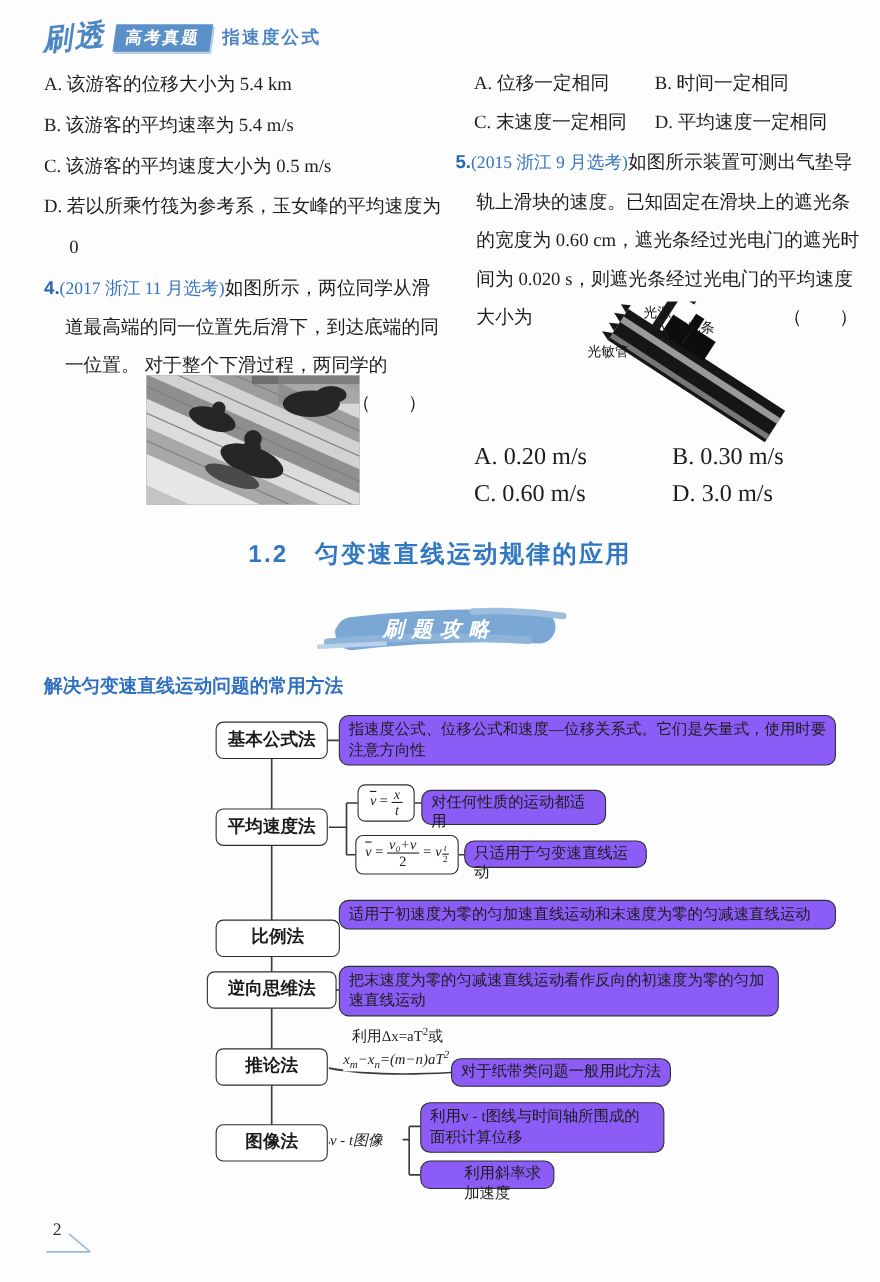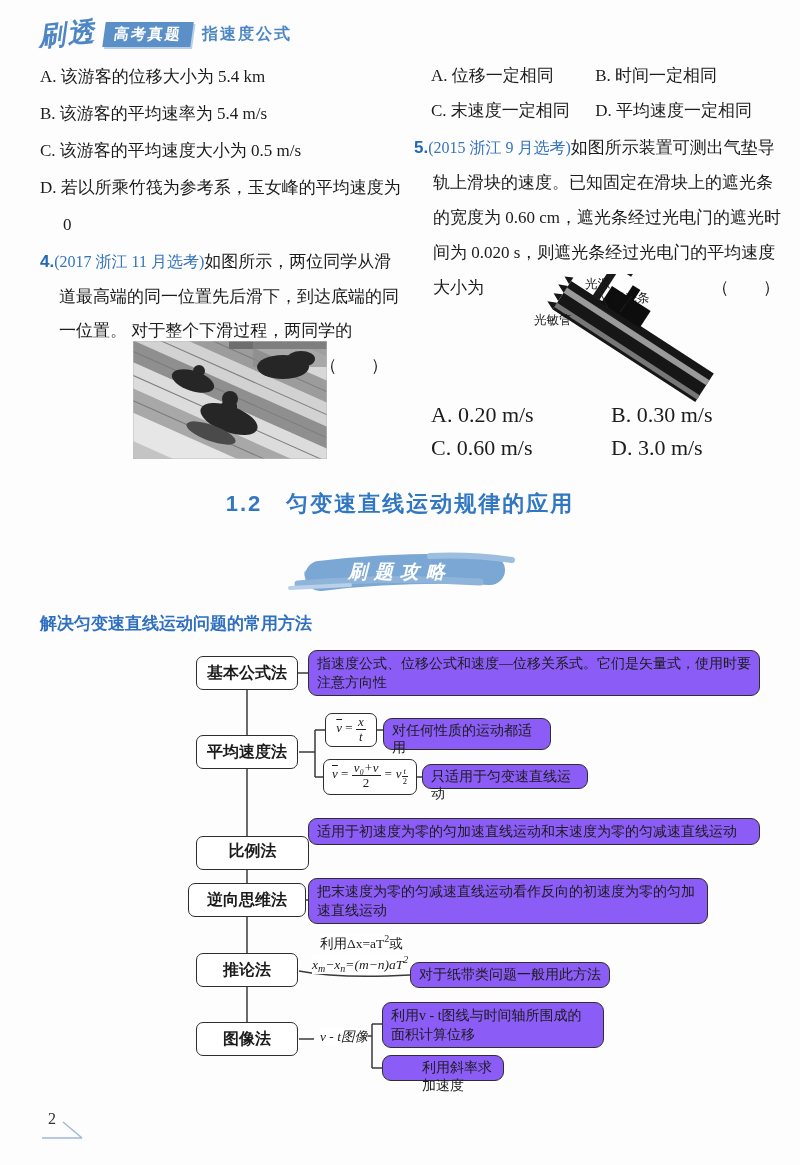--- a/index.html
+++ b/index.html
@@ -239,21 +239,21 @@
     <div class="dbox" style="left:308px; top:233px; width:400px;">把末速度为零的匀减速直线运动看作反向的初速度为零的匀加速直线运动</div>
 
     <div class="fnote" style="left:320px; top:288px;">
       <span>利用Δx=aT</span><sup>2</sup><span>或</span>
     </div>
     <div class="fnote it" style="left:312px; top:309px;">
       <span>x</span><sub>m</sub><span>−x</span><sub>n</sub><span>=(m−n)aT</span><sup>2</sup>
     </div>
     <div class="dbox" style="left:410px; top:317px; width:200px; height:26px; line-height:18px;">对于纸带类问题一般用此方法</div>
 
-    <div class="fnote it" style="left:320px; top:383px;">v - t图像</div>
+    <div class="fnote it" style="left:300px; top:383px;">v - t图像</div>
     <div class="dbox" style="left:382px; top:357px; width:222px;">利用v - t图线与时间轴所围成的面积计算位移</div>
     <div class="dbox" style="left:382px; top:410px; width:122px; height:26px; line-height:18px;padding-left:39px;">利用斜率求加速度</div>
   </div>
 
   <div class="pg-num">2</div>
   <svg class="foot-svg" width="90" height="32">
     <line x1="12" y1="26" x2="52" y2="26" stroke="#9db8d8" stroke-width="1.5"></line>
     <line x1="33" y1="10" x2="52" y2="26" stroke="#9db8d8" stroke-width="1.5"></line>
   </svg>
 

